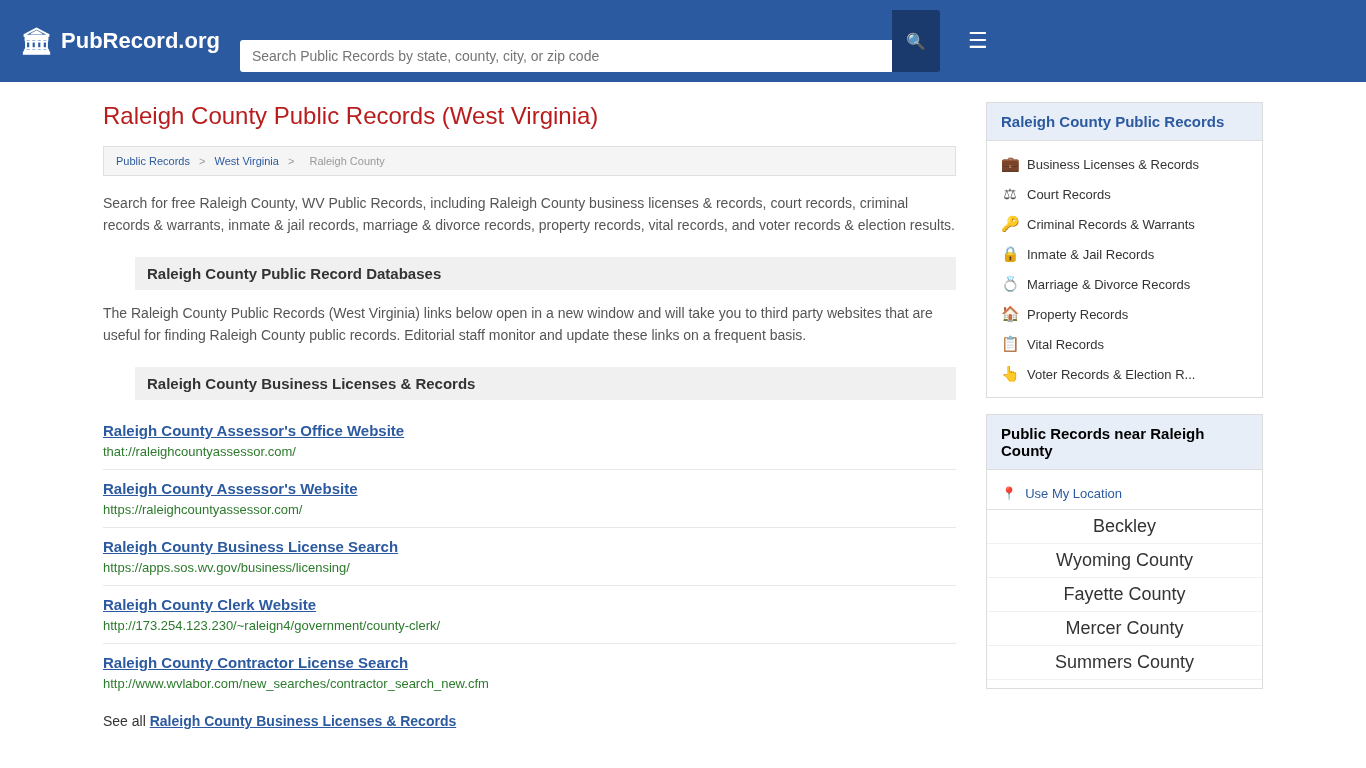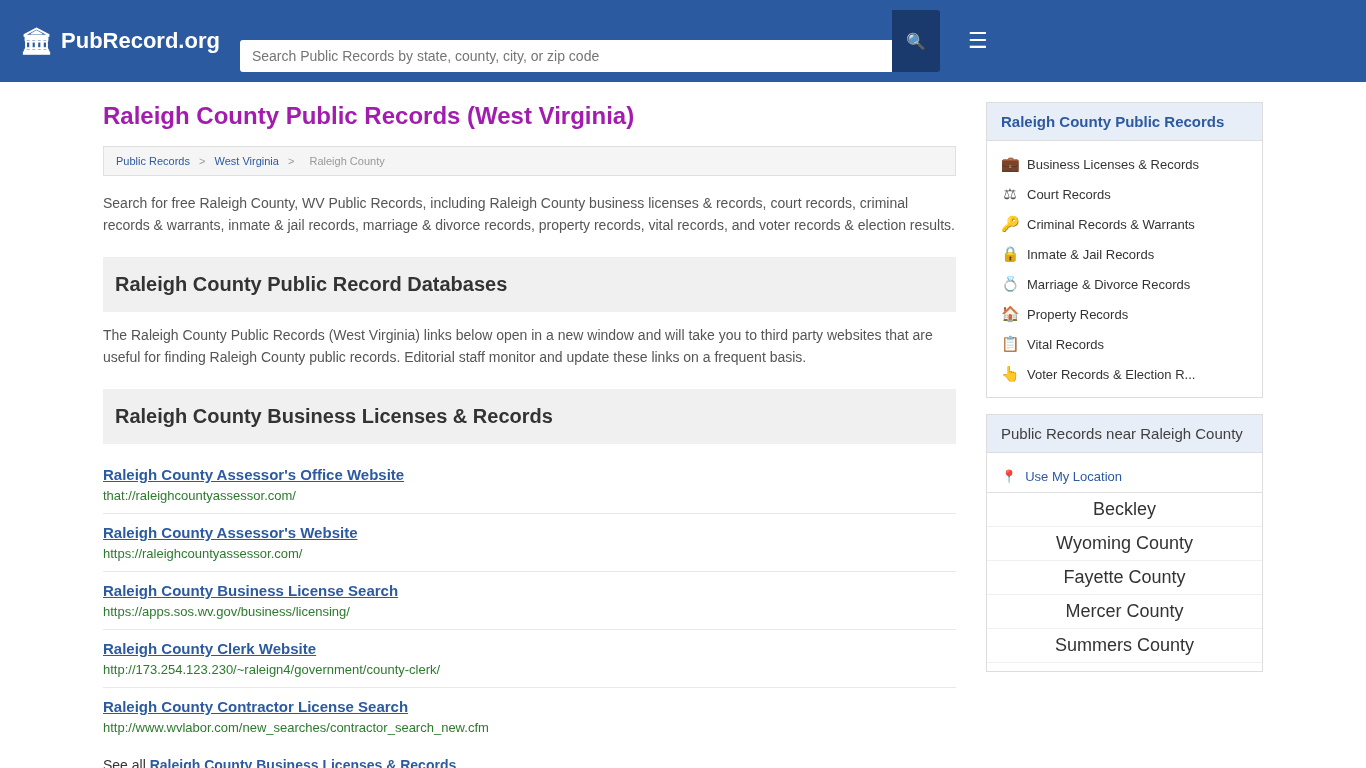--- a/index.html
+++ b/index.html
@@ -71,22 +71,22 @@
       min-width: 0;
     }
     .sidebar {
       width: 277px;
       flex-shrink: 0;
     }
 
     
     .page-title {
       font-size: 24px;
-      font-weight: bold;
-      color: #a21caf;
+      font-weight: normal;
+      color: #b91c1c;
       margin-bottom: 16px;
     }
 
     
     .breadcrumb {
       background: #f5f5f5;
       padding: 8px 12px;
       font-size: 11px;
       color: #666;
       margin-bottom: 16px;
@@ -102,26 +102,27 @@
     .description {
       font-size: 14px;
       line-height: 1.6;
       color: #555;
       margin-bottom: 20px;
     }
 
     
     .section-header {
       background: #f0f0f0;
-      padding: 16px 12px;
-      font-size: 20px;
+      padding: 8px 12px;
+      font-size: 15px;
       font-weight: bold;
       color: #333;
       margin-bottom: 12px;
       border-left: none;
+      margin-left: 32px;
     }
 
     
     .sub-description {
       font-size: 14px;
       line-height: 1.6;
       color: #555;
       margin-bottom: 20px;
     }
 
@@ -191,22 +192,22 @@
       width: 18px;
       text-align: center;
       color: #555;
     }
 
     
     .sidebar-near-header {
       background: #e8eef7;
       padding: 10px 14px;
       font-size: 15px;
-      font-weight: normal;
-      color: #404040;
+      font-weight: bold;
+      color: #000000;
       border-bottom: 1px solid #ddd;
     }
     .use-location {
       display: flex;
       align-items: center;
       gap: 8px;
       padding: 8px 14px;
       font-size: 13px;
       color: #2c5aa0;
       cursor: pointer;

